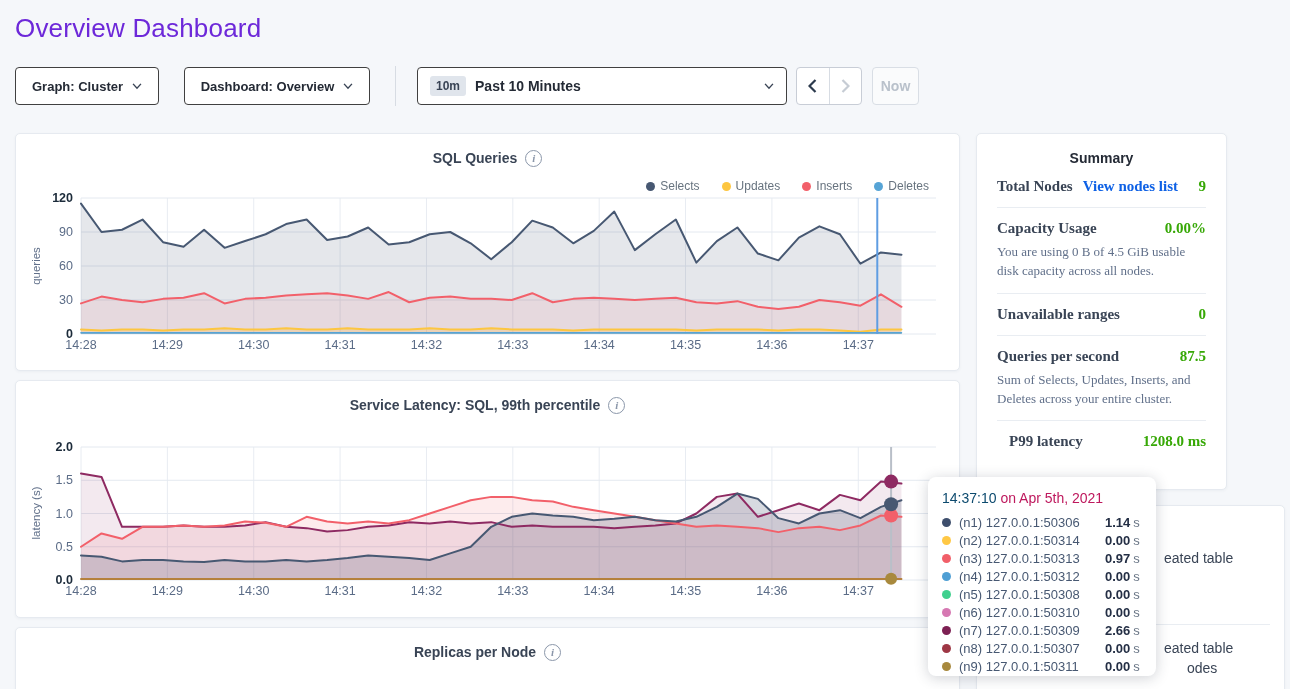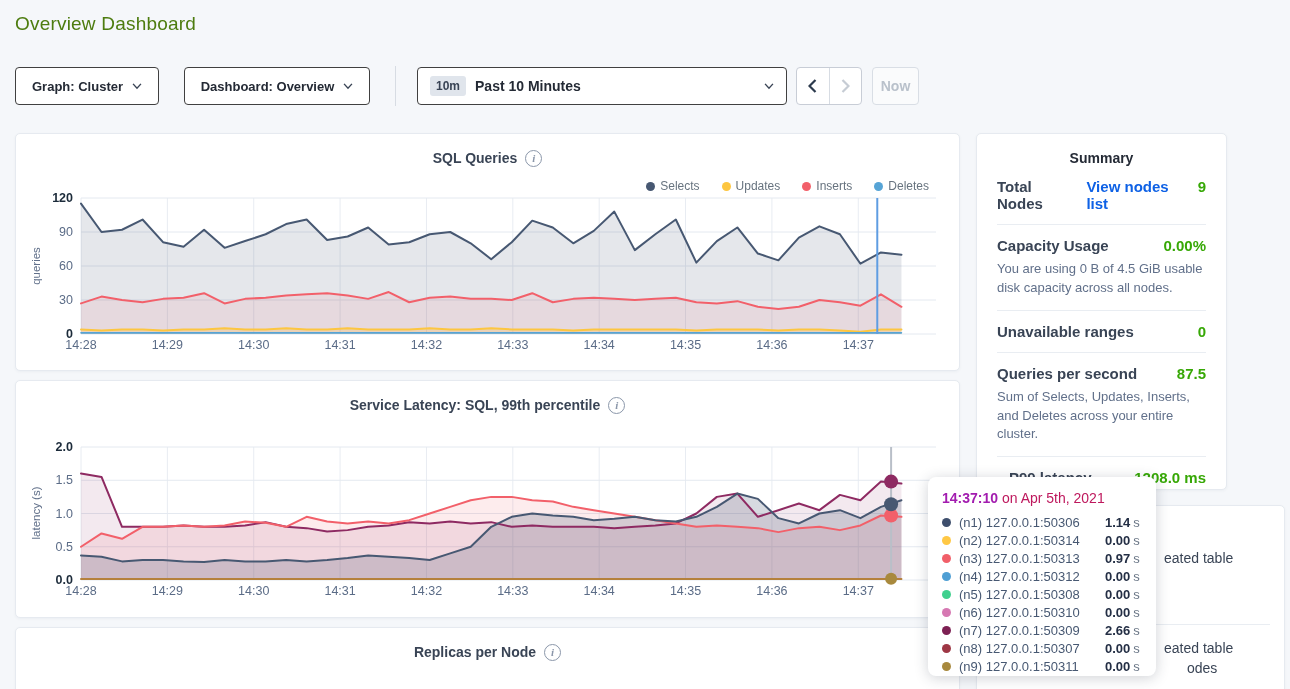--- a/index.html
+++ b/index.html
@@ -1,21 +1,21 @@
 <!DOCTYPE html>
 <html><head>
 <meta charset="utf-8">
 <style>
   * { margin:0; padding:0; box-sizing:border-box; }
   html,body { width:1290px; height:689px; overflow:hidden; background:#f5f7fa;
     font-family:"Liberation Sans", sans-serif; }
   .abs { position:absolute; }
   #stage { position:relative; width:1290px; height:689px; }
 
-  .page-title { left:15px; top:13px; font-size:19px; font-weight:500; color:#4d7c0f; letter-spacing:.2px; }
+  .page-title { left:15px; top:13px; font-size:26px; font-weight:500; color:#6d28d9; letter-spacing:.2px; }
 
   .btn { position:absolute; height:38px; background:#fff; border:1px solid #404040; border-radius:4px;
     display:flex; align-items:center; justify-content:center; gap:9px; cursor:pointer;
     font-size:13px; font-weight:700; color:#242a35; }
   .chev { width:10px; height:7px; }
   .vdivider { left:395px; top:66px; width:1px; height:40px; background:#d7dce3; }
 
   .timebox { left:417px; top:67px; width:370px; justify-content:flex-start; padding:0 12px; }
   .timebadge { background:#e0e5ec; color:#394455; font-size:12px; font-weight:700;
     border-radius:3px; padding:3px 6px; }
@@ -37,37 +37,37 @@
     border:1px solid #8b97aa; border-radius:50%; color:#8b97aa; font:italic 700 11px/15px "Liberation Serif", serif;
     text-align:center; cursor:pointer; }
   .legend { position:absolute; right:30px; top:45px; display:flex; gap:22px; }
   .legend-item { display:flex; align-items:center; gap:5px; cursor:pointer; }
   .legend-dot { width:9px; height:9px; border-radius:50%; }
   .legend-label { font-size:12px; color:#67737f; }
   svg.chart { position:absolute; left:0; top:0; }
 
   .sum-card { left:976px; top:133px; width:251px; height:357px; padding:0 20px; }
   .sum-title { text-align:center; font-size:14px; font-weight:700; color:#242a35; margin-top:16px; }
-  .sum-row { padding:12px 0; border-bottom:1px solid #e9edf2; }
+  .sum-row { padding:12px 0; border-bottom:1px solid #e9edf2;font-family:Liberation Serif, serif; }
   .sum-row:last-child { border-bottom:none;margin-left:12px; }
   .sum-row:first-of-type { margin-top:8px; }
   .sum-head { display:flex; align-items:baseline; gap:10px; }
   .sum-label { font-size:15px; font-weight:700; color:#394455; }
   .sum-link { font-size:15px; font-weight:700; color:#0e61e5; text-decoration:none; cursor:pointer; }
   .sum-value { margin-left:auto; font-size:15px; font-weight:700; color:#37a806; white-space:nowrap; }
   .sum-desc { margin-top:6px; font-size:13px; line-height:1.45; color:#61708a; }
 
   .events-card { left:976px; top:505px; width:309px; height:196px; }
   .event-frag { position:absolute; font-size:14px; color:#394455; }
   .event-divider { position:absolute; left:18px; right:14px; top:118px; height:1px; background:#e9edf2; }
 
   .tooltip { left:928px; top:477px; width:228px; height:199px; background:#fff; border-radius:8px;
     box-shadow:0 2px 14px rgba(40,50,70,.22); z-index:20; padding:13px 14px 10px; position:absolute; }
   .tt-title { font-size:14px; margin-bottom:7px; }
-  .tt-time { color:#a21caf;font-weight:bold; }
+  .tt-time { color:#0c4a6e; }
   .tt-date { color:#be185d; }
   .tt-row { display:flex; align-items:center; height:18px; }
   .tt-dot { width:9px; height:9px; border-radius:50%; flex:none; margin-right:8px; }
   .tt-node { font-size:13px; color:#475872; flex:none; width:146px; white-space:nowrap; }
   .tt-val { font-size:13px; font-weight:700; color:#242f45; }
   .tt-unit { font-size:13px; color:#6b7787; margin-left:3px; }
 </style>
 </head>
 <body>
 

